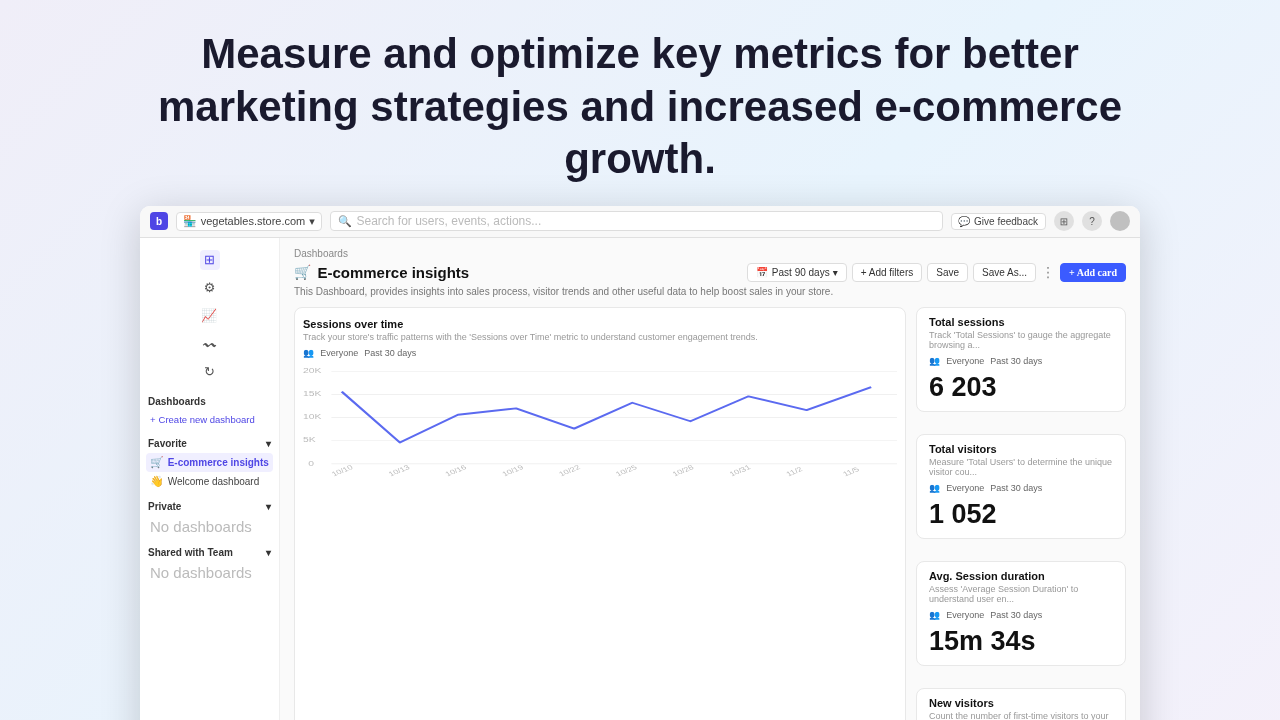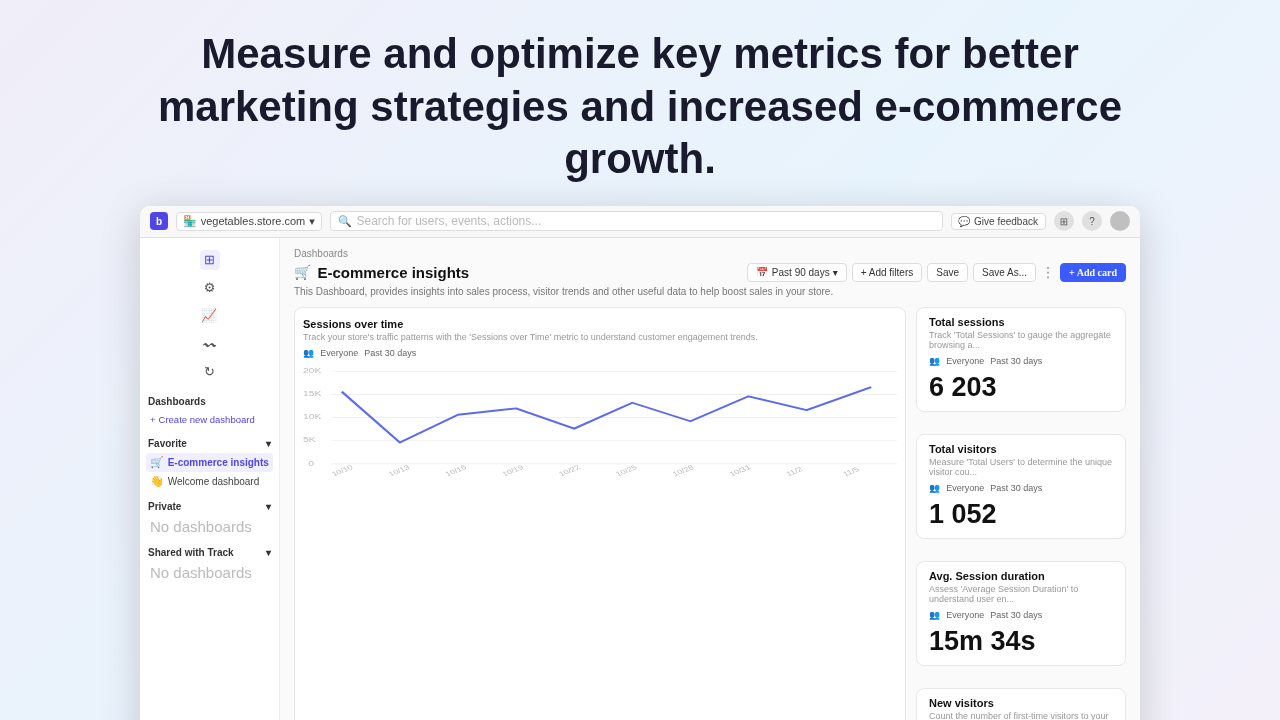--- a/index.html
+++ b/index.html
@@ -226,21 +226,21 @@
       <div class="sidebar-section">
         <div class="sidebar-section-header">
           <span>Private</span>
           <span>▾</span>
         </div>
         <div class="sidebar-empty">No dashboards</div>
       </div>
 
       <div class="sidebar-section">
         <div class="sidebar-section-header">
-          <span>Shared with Track</span>
+          <span>Shared with Team</span>
           <span>▾</span>
         </div>
         <div class="sidebar-empty">No dashboards</div>
       </div>
     </div>
 
     <div class="content">
 
       <div class="breadcrumb">Dashboards</div>
 

